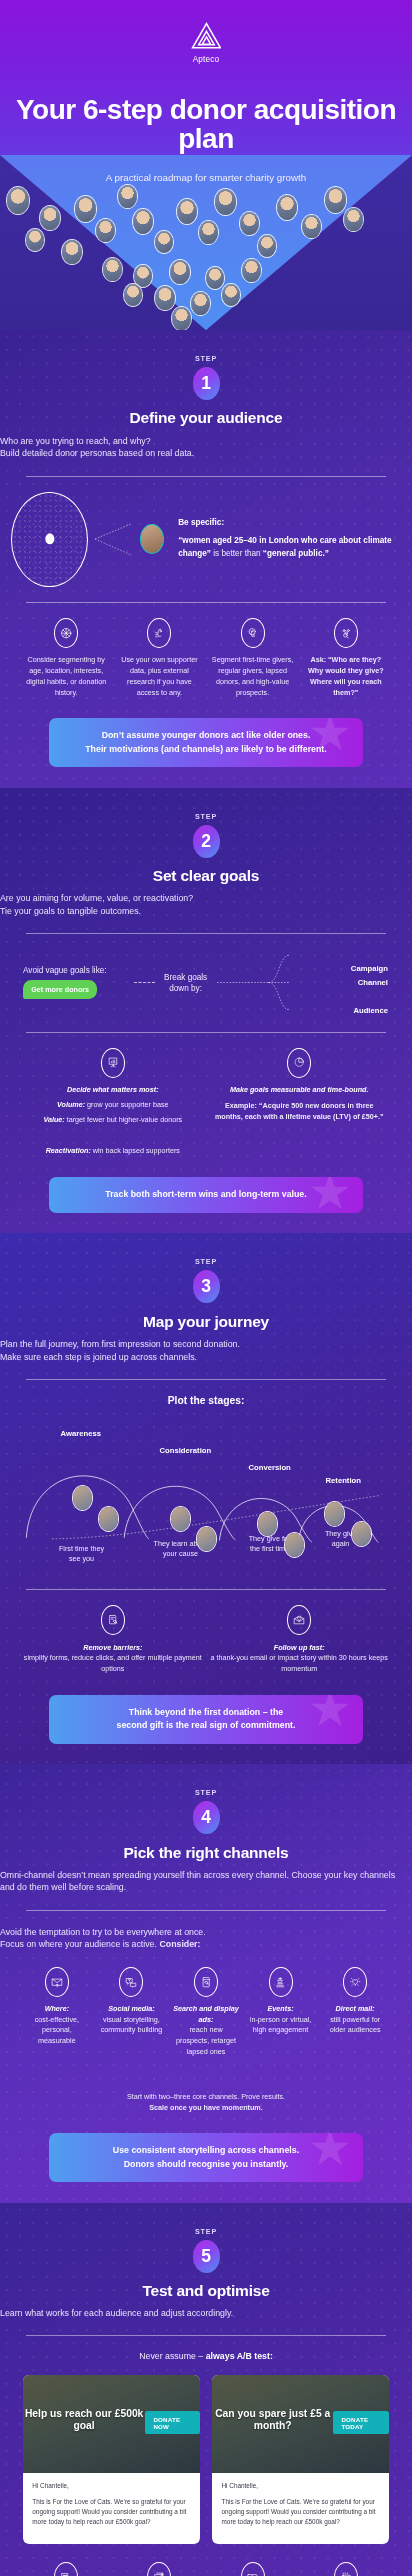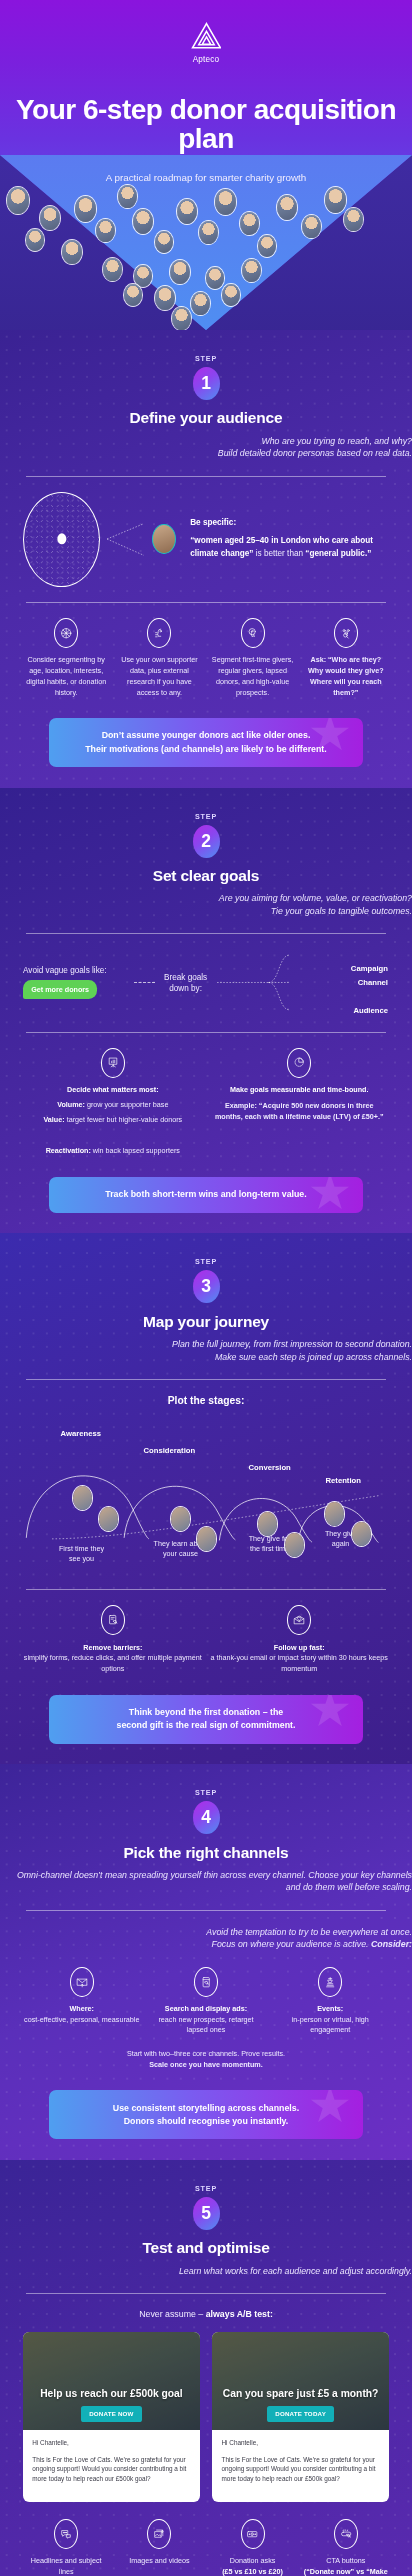--- a/index.html
+++ b/index.html
@@ -60,43 +60,43 @@
     background-image:radial-gradient(#ffffff 0.8px, transparent 0.9px);
     background-size:13.4px 13.4px; }
   .step-label{ text-align:center; font-size:7.2px; letter-spacing:0.8px; font-weight:700; color:#ded6ff; }
   .step-bubble{
     width:27px; height:33px; margin:4.1px auto 0; border-radius:50%;
     background:linear-gradient(145deg,#b02ce8 0%, #8a46ef 45%, #4f8ef2 100%);
     display:flex; align-items:center; justify-content:center;
     font-size:17.5px; font-weight:700; color:#fff;
   }
   .step-title{ text-align:center; font-size:15.5px; font-weight:700; margin-top:9.3px; letter-spacing:-0.2px; }
-  .step-desc{ text-align:right; font-size:8.8px; line-height:1.45; margin-top:7.2px; color:#ebe5ff;font-style:italic; }
+  .step-desc{ text-align:left; font-size:8.8px; line-height:1.45; margin-top:7.2px; color:#ebe5ff; }
   .rule{ height:0.5px; background:rgba(255,255,255,.45); margin:15.5px 26px; }
   .hint{
     width:314px; margin:0 auto; border-radius:7.2px; padding:11.3px 13.4px;
     background:linear-gradient(90deg,#4f9ff0 0%, #7a5cf0 45%, #a41fe0 100%);
     text-align:center; font-size:8.8px; font-weight:700; line-height:1.5;
     position:relative; overflow:hidden;
   }
   .hint .star{ position:absolute; right:13.4px; top:-7.2px; font-size:44px; color:rgba(255,255,255,.12); line-height:1;}
   .hint span{ position:relative; z-index:2; }
 
   
   .icon-oval{
     width:24px; height:30px; border:1px solid #fff; border-radius:50%;
     display:flex; align-items:center; justify-content:center; margin:0 auto 7.2px;
   }
   .icon-oval svg{ width:12.4px; height:12.4px; }
   .cols{ display:flex; justify-content:flex-start; gap:0; padding:0 19.6px; }
   .col{ flex:1; text-align:center; font-size:7.2px; line-height:1.5; color:#efeaff; padding:0 4.1px; }
-  .col b{ font-weight:700; color:#fff; }
-
-  
-  .target-row{ display:flex; align-items:center; padding:0 23px; gap:6px; }
+  .col b{ font-weight:700; color:#fff;font-style:italic; }
+
+  
+  .target-row{ display:flex; align-items:center; padding:0 11px; gap:6px; }
   .target-circle{ width:77px; height:95px; border:1px solid #fff; border-radius:50%; position:relative;
      background-image:radial-gradient(circle, transparent 0 3.1px, rgba(255,255,255,.30) 3.3px 3.6px, transparent 3.8px);
      background-size:10.3px 10.3px; }
   .target-dot{ position:absolute; left:50%; top:50%; width:9.3px; height:11.3px; transform:translate(-50%,-50%);
      background:#fff; border-radius:50%; }
   .lead-lines{ width:40px; height:62px; }
   .avatar-hi{ width:24px; height:30px; border-radius:50%; border:1.5px solid #1cc5c0;
      background:linear-gradient(160deg,#c9a98a,#8d6a4f); flex:none; }
   .target-text{ flex:1; padding-left:8.2px; font-size:8.2px; line-height:1.55; color:#efeaff; }
   .target-text .h{ font-weight:700; color:#fff; display:block; margin-bottom:5.2px; }
@@ -128,21 +128,21 @@
   .jface{ position:absolute; width:19.6px; height:24px; border-radius:50%;
      box-shadow:0 0 0 1px rgba(255,255,255,.9); background:linear-gradient(150deg,#c7a98c,#6f7c96); }
 
   
   .ab-lead{ text-align:center; font-size:8.8px; margin-bottom:13.4px; color:#efeaff;}
   .ab-lead b{ font-weight:700; color:#fff; }
   .ab-row{ display:flex; gap:12.4px; justify-content:center; padding:0 23px; }
   .ab-card{ flex:1; border-radius:6.2px; overflow:hidden; background:#fff; }
   .ab-top{ height:98px; position:relative;
      background:linear-gradient(160deg,#6c7d3a 0%, #4d6b3e 45%, #2f4a33 100%);
-     display:flex; flex-direction:column; justify-content:flex-end; align-items:center; padding-bottom:8.2px;}
+     display:flex; flex-direction:row; justify-content:flex-end; align-items:center; padding-bottom:8.2px;}
   .ab-top:after{ content:""; position:absolute; inset:0; background:rgba(40,20,90,.35); }
   .ab-h{ position:relative; z-index:2; color:#fff; font-weight:700; font-size:10.3px; text-align:center; line-height:1.15; text-shadow:0 0.5px 2.1px rgba(0,0,0,.5); }
   .ab-btn{ position:relative; z-index:2; margin-top:6.2px; background:#12b0b8; color:#fff; font-weight:700;
      font-size:6.2px; letter-spacing:0.2px; padding:4.6px 8.2px; border-radius:2.6px; }
   .ab-body{ color:#3a3a46; font-size:6.4px; line-height:1.55; padding:8.2px 9.3px 11.3px; }
   .ab-body p{ margin-bottom:6.2px; }
   .footer-note{ text-align:center; font-size:7.2px; color:#efeaff; line-height:1.5; }
 </style>
 </head>
 <body>
@@ -375,21 +375,21 @@
                 <path d="M210 250 C222 135 350 120 392 200 C418 248 423 252 426 254"></path>
                 <path d="M395 255 C406 160 510 150 546 215 C568 254 572 257 575 258"></path>
                 <path d="M548 258 C558 175 648 168 680 222 C698 254 702 258 704 259"></path>
                 <path d="M70 252 C230 250 430 210 705 168" stroke-dasharray="3 4" stroke-width="1"></path>
               </g>
             </svg>
             <span class="jlabel" style="left:45px;top:20.6px">Awareness</span>
             <span class="jcap" style="left:35px;top:135px;width:62px">First time they<br>see you</span>
             <span class="jface" style="left:57px;top:77px"></span>
             <span class="jface" style="left:83px;top:98px"></span>
-            <span class="jlabel" style="left:128px;top:37px">Consideration</span>
+            <span class="jlabel" style="left:144px;top:37px">Consideration</span>
             <span class="jcap" style="left:134px;top:130px;width:62px">They learn about<br>your cause</span>
             <span class="jface" style="left:155px;top:98px"></span>
             <span class="jface" style="left:181px;top:118px"></span>
             <span class="jlabel" style="left:233px;top:54px">Conversion</span>
             <span class="jcap" style="left:223px;top:125px;width:62px">They give for<br>the first time</span>
             <span class="jface" style="left:242px;top:103px"></span>
             <span class="jface" style="left:269px;top:124px"></span>
             <span class="jlabel" style="left:310px;top:67px">Retention</span>
             <span class="jcap" style="left:294px;top:120px;width:62px">They give<br>again</span>
             <span class="jface" style="left:309px;top:93px"></span>
@@ -428,34 +428,47 @@
           <div class="cols">
             <div class="col"><span class="icon-oval">
                 <svg viewBox="0 0 24 24" fill="none" stroke="#fff" stroke-width="1.3" stroke-linecap="round" stroke-linejoin="round">
                   <path d="M3 6h18v12H3z"></path>
                   <path d="M3 6l9 7 9-7"></path>
                   <path d="M12 21v-5M10 18l2-2 2 2"></path>
                 </svg>
               </span><b>Where:</b><br><span>cost-effective, personal, measurable</span></div>
             <div class="col"><span class="icon-oval">
                 <svg viewBox="0 0 24 24" fill="none" stroke="#fff" stroke-width="1.3" stroke-linecap="round" stroke-linejoin="round">
+                  <path d="M3 5h11v8H8l-3 3v-3H3z"></path>
+                  <path d="M11 14h10v6h-4l-2 2v-2h-4z"></path>
+                  <path d="M8.5 9c-1-1-1.8-1.5-1.8-2.3A.9.9 0 018.5 6a.9.9 0 011.8.7c0 .8-.8 1.3-1.8 2.3z"></path>
+                </svg>
+              </span><b>Social media:</b><br><span>visual storytelling, community building</span></div>
+            <div class="col"><span class="icon-oval">
+                <svg viewBox="0 0 24 24" fill="none" stroke="#fff" stroke-width="1.3" stroke-linecap="round" stroke-linejoin="round">
                   <rect x="6" y="3" width="12" height="18" rx="1.5"></rect>
                   <path d="M6 7h12"></path>
                   <path d="M9 12l4 4 1-2 2 2-2-5z"></path>
                 </svg>
               </span><b>Search and display ads:</b><br><span>reach new prospects, retarget lapsed ones</span></div>
             <div class="col"><span class="icon-oval">
                 <svg viewBox="0 0 24 24" fill="none" stroke="#fff" stroke-width="1.3" stroke-linecap="round" stroke-linejoin="round">
                   <path d="M12 3v5M9 5h6"></path>
                   <path d="M8 8h8l-2 5h-4z"></path>
                   <path d="M5 21h14M6 18h12M7 15h10"></path>
                 </svg>
               </span><b>Events:</b><br><span>in-person or virtual, high engagement</span></div>
-          </div>
-          <p class="footer-note" style="margin-top:13px">Start with two–three core channels. Prove results.<br><b>Scale once you have momentum.</b></p>
+            <div class="col"><span class="icon-oval">
+                <svg viewBox="0 0 24 24" fill="none" stroke="#fff" stroke-width="1.3" stroke-linecap="round" stroke-linejoin="round">
+                  <path d="M12 17c-3-3-5-4.5-5-6.8A3 3 0 0112 8a3 3 0 015 2.2c0 2.3-2 3.8-5 6.8z"></path>
+                  <path d="M5 5l1 1M19 5l-1 1M4 11H3M21 11h-1M6 18l1-1M18 18l-1-1"></path>
+                </svg>
+              </span><b>Direct mail:</b><br><span>still powerful for older audiences</span></div>
+          </div>
+          <p class="footer-note" style="margin-top:34px">Start with two–three core channels. Prove results.<br><b>Scale once you have momentum.</b></p>
           <div style="height:19.6px"></div>
           <div class="hint"><span class="star">★</span><span>Use consistent storytelling across channels.<br>Donors should recognise you instantly.</span></div>
         </div>
       </section>
       <section class="sect" style="background: linear-gradient(160deg, rgb(58, 36, 150) 0%, rgb(77, 39, 165) 50%, rgb(90, 42, 176) 100%); padding: 24px 0px 20.6px;">
         <div class="dots-bg"></div>
         <div style="position:relative;z-index:2">
           <div class="step-label">STEP</div>
           <div class="step-bubble">5</div>
           <h2 class="step-title">Test and optimise</h2>

